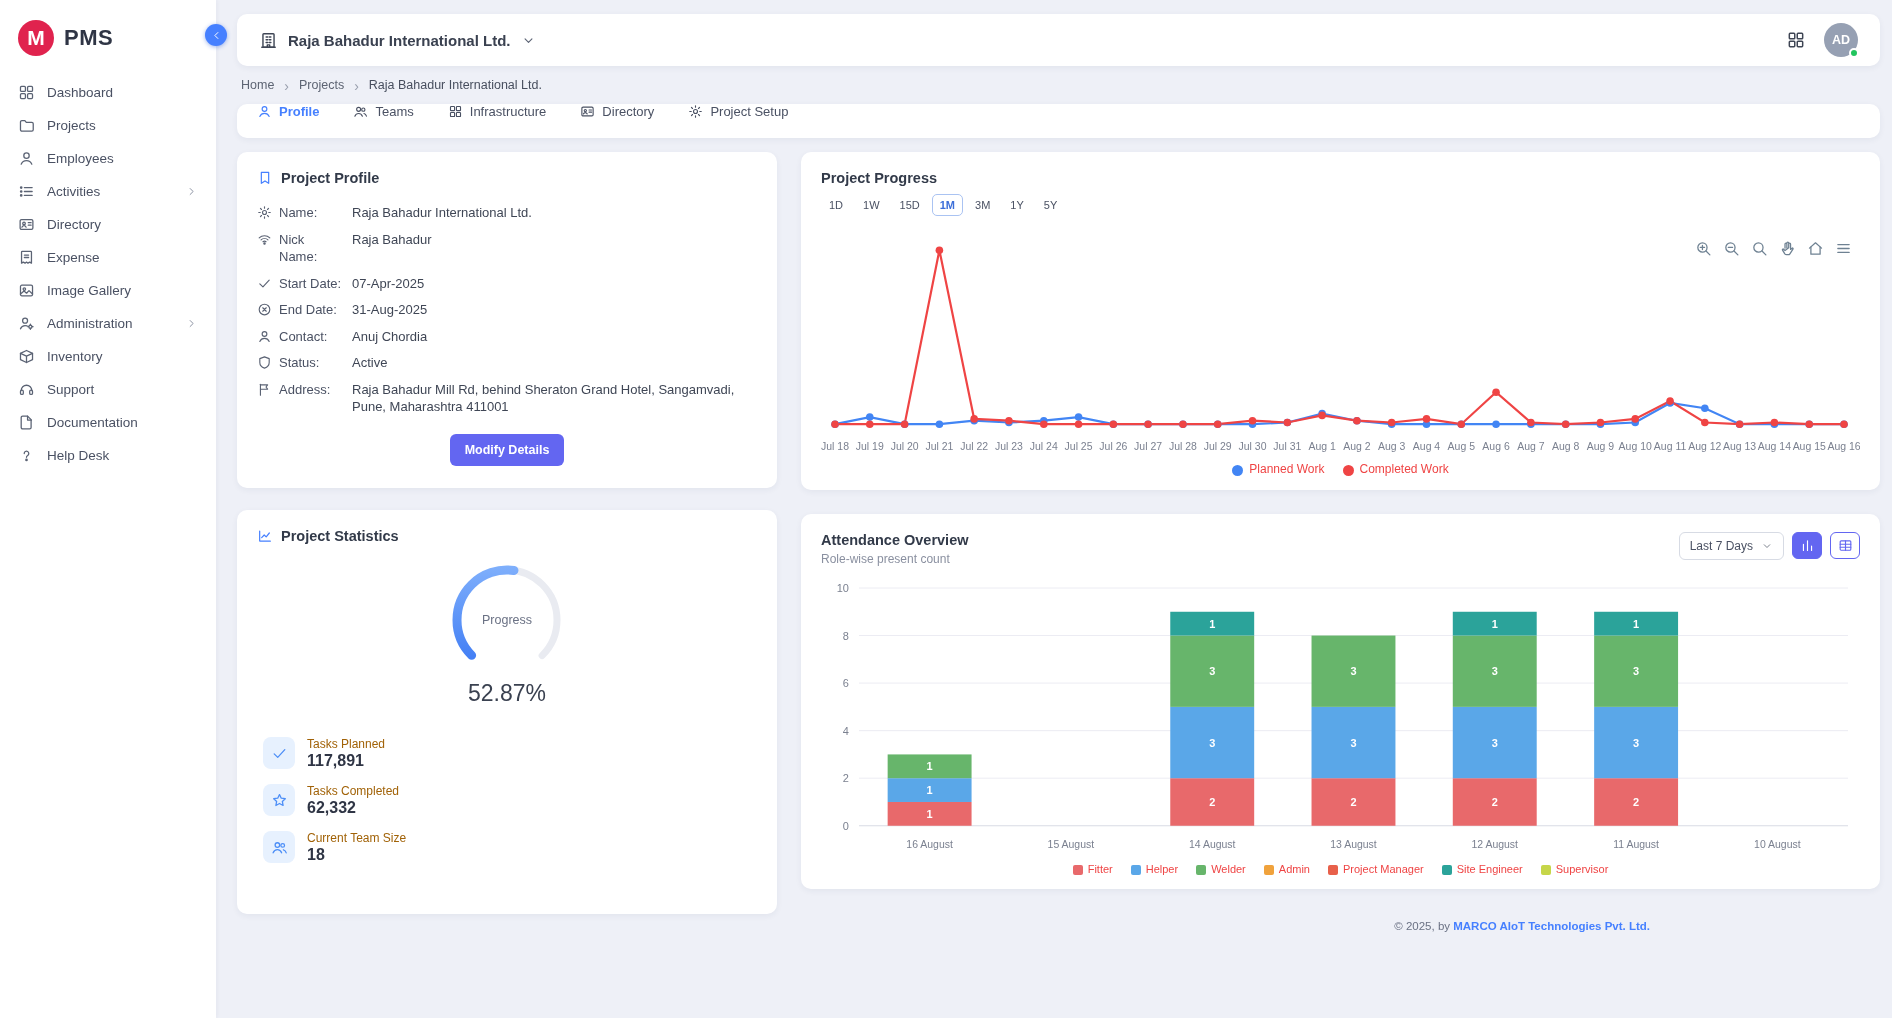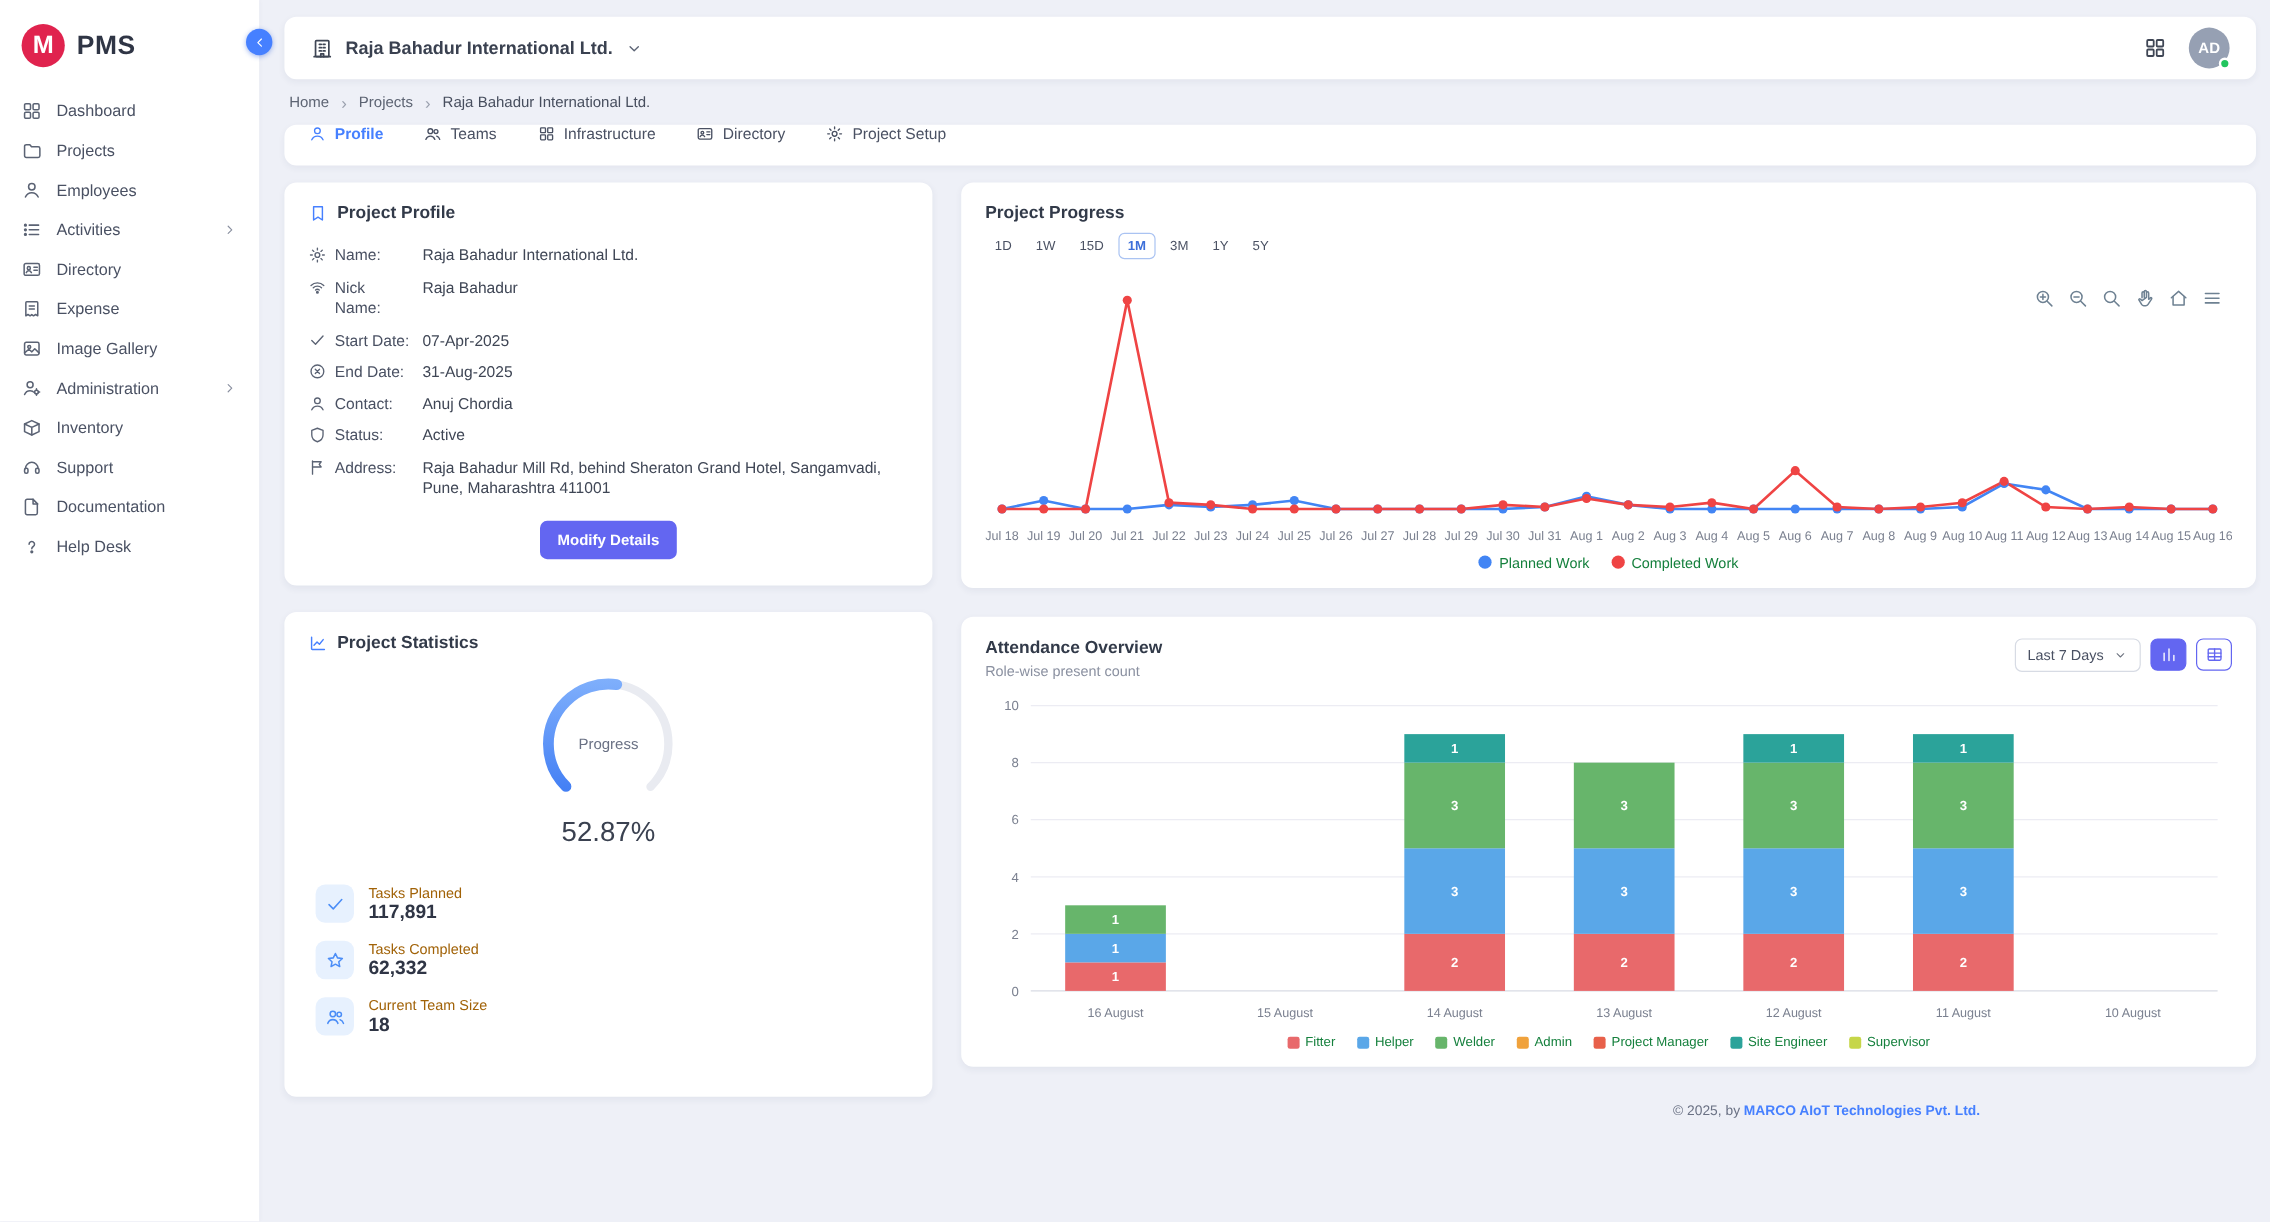--- a/index.html
+++ b/index.html
@@ -79,21 +79,21 @@
   .pill{font-size:11px;padding:4px 7px;border:1px solid transparent;background:none;color:#4a5163;border-radius:5px;cursor:pointer;font-family:inherit}
   .pill.active{border-color:#aac3f2;color:#3d6fd9;font-weight:bold}
   .apex-toolbar{position:absolute;top:88px;right:28px;display:flex;gap:11px;z-index:3}
   .tbi{width:17px;height:17px;color:#6e8192;cursor:pointer}
   #line-chart{width:100%;height:auto;display:block;margin-top:6px}
   #bar-chart{width:100%;height:auto;display:block;margin-top:8px}
   .axl{font-size:10.5px;fill:#7b8190}
   .ayl{font-size:11px;fill:#7b8190}
   .segl{font-size:11px;fill:#fff;font-weight:bold}
   .chart-legend{display:flex;justify-content:center;align-items:center;gap:18px;margin-top:2px;flex-wrap:wrap}
-  .lg-item{font-size:12px;color:#15803d;display:inline-flex;align-items:center;gap:6px;cursor:pointer}
+  .lg-item{font-size:12px;color:#ef4444;display:inline-flex;align-items:flex-end;gap:6px;cursor:pointer}
   .lg-dot{width:11px;height:11px;border-radius:50%;display:inline-block}
   .lg-sq{width:10px;height:10px;border-radius:2px;display:inline-block}
   .lg-item.small{font-size:11px;gap:5px}
 
   
   .att-head{display:flex;align-items:flex-start;justify-content:space-between}
   .att-controls{display:flex;align-items:center;gap:8px}
   .select{display:flex;align-items:center;gap:8px;border:1px solid #d7dbe4;border-radius:6px;height:28px;padding:0 10px;font-size:12px;color:#4a5163;cursor:pointer;background:#fff}
   .sel-caret{width:12px;height:12px;color:#6e7480}
   .toggle{width:30px;height:27px;border-radius:6px;border:1px solid #6366f1;background:#fff;color:#6366f1;display:flex;align-items:center;justify-content:center;cursor:pointer}

